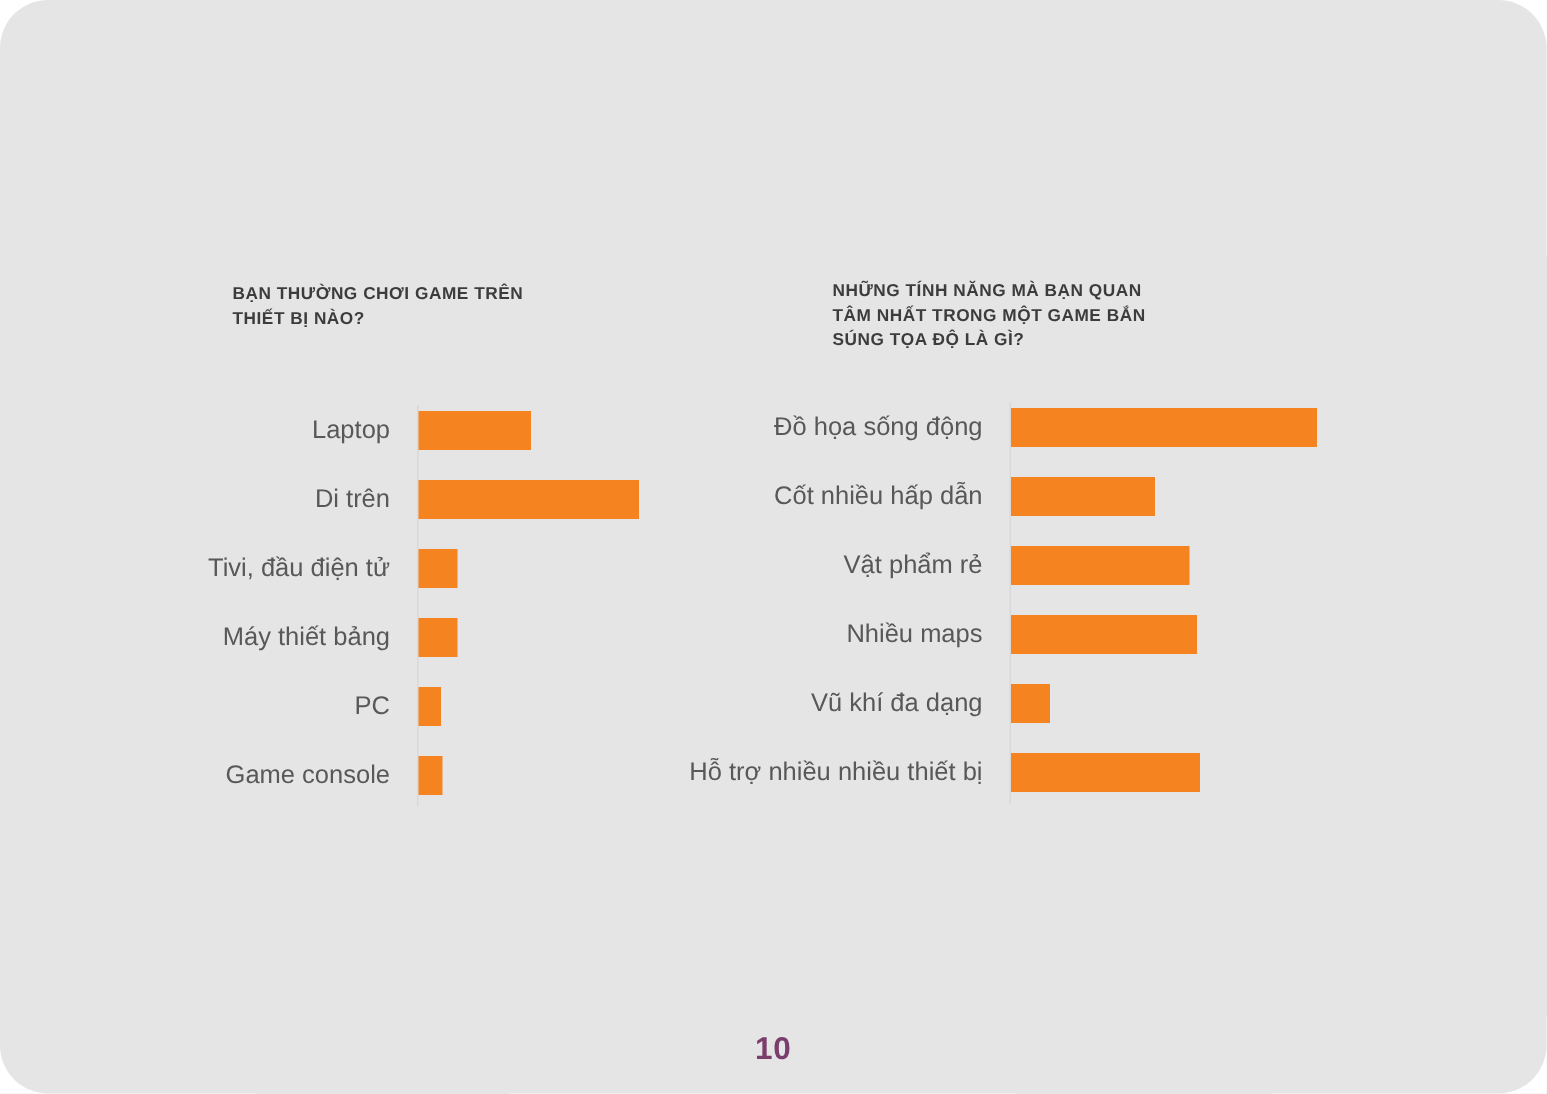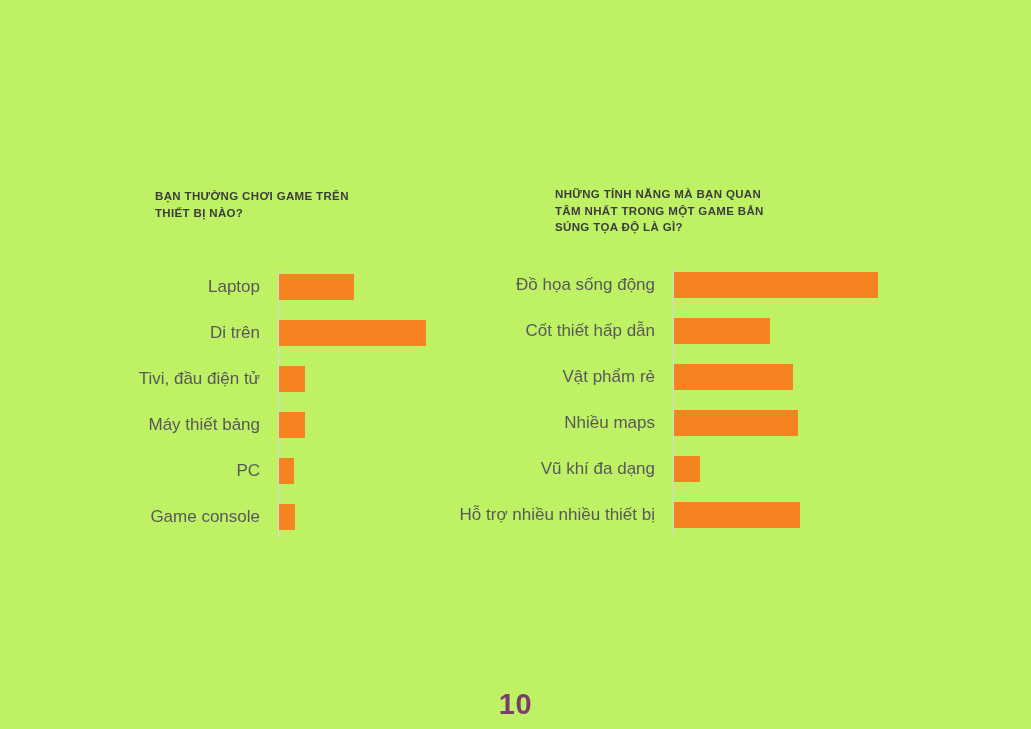--- a/index.html
+++ b/index.html
@@ -13,21 +13,22 @@
     height: 729px;
     position: relative;
     overflow: hidden;
     font-family: "Liberation Sans", "DejaVu Sans", sans-serif;
     -webkit-font-smoothing: antialiased;
   }
 
   .page {
     position: absolute;
     inset: 0;
-    background: #bef264;
+    background: #e5e5e5;
+    border-radius: 32px;
   }
 
   
   .chart-block {
     position: absolute;
   }
   #chart-block-1 { left: 155px; top: 188px; width: 330px; }
   #chart-block-2 { left: 555px; top: 186px; width: 340px; }
 
   .chart-title {
@@ -87,21 +88,21 @@
   #plot-1 .bar { left: 124px; }
   #plot-2 .bar { left: 119px; }
 
   
   #page-number {
     position: absolute;
     left: 0;
     right: 0;
     top: 688px;
     text-align: center;
-    font-size: 29px;
+    font-size: 21px;
     font-weight: bold;
     letter-spacing: 0.5px;
     color: #7b3d6c;
   }
 </style>
 </head>
 <body>
 
 <div class="page">
 
@@ -146,21 +147,21 @@
 SÚNG TỌA ĐỘ LÀ GÌ?</h2>
 
     <div class="plot" id="plot-2">
       <div class="axis-line"></div>
       <div class="bars" id="bars-2">
           <div class="bar-row" style="top: 4px;">
             <div class="bar-label">Đồ họa sống động</div>
             <div class="bar" title="Đồ họa sống động" style="width: 204px; background: rgb(244, 131, 32);"></div>
           </div>
           <div class="bar-row" style="top: 50px;">
-            <div class="bar-label">Cốt thiết hấp dẫn</div>
+            <div class="bar-label">Cốt nhiều hấp dẫn</div>
             <div class="bar" title="Cốt truyện hấp dẫn" style="width: 96px; background: rgb(244, 131, 32);"></div>
           </div>
           <div class="bar-row" style="top: 96px;">
             <div class="bar-label">Vật phẩm rẻ</div>
             <div class="bar" title="Vật phẩm rẻ" style="width: 119px; background: rgb(244, 131, 32);"></div>
           </div>
           <div class="bar-row" style="top: 142px;">
             <div class="bar-label">Nhiều maps</div>
             <div class="bar" title="Nhiều maps" style="width: 124px; background: rgb(244, 131, 32);"></div>
           </div>

